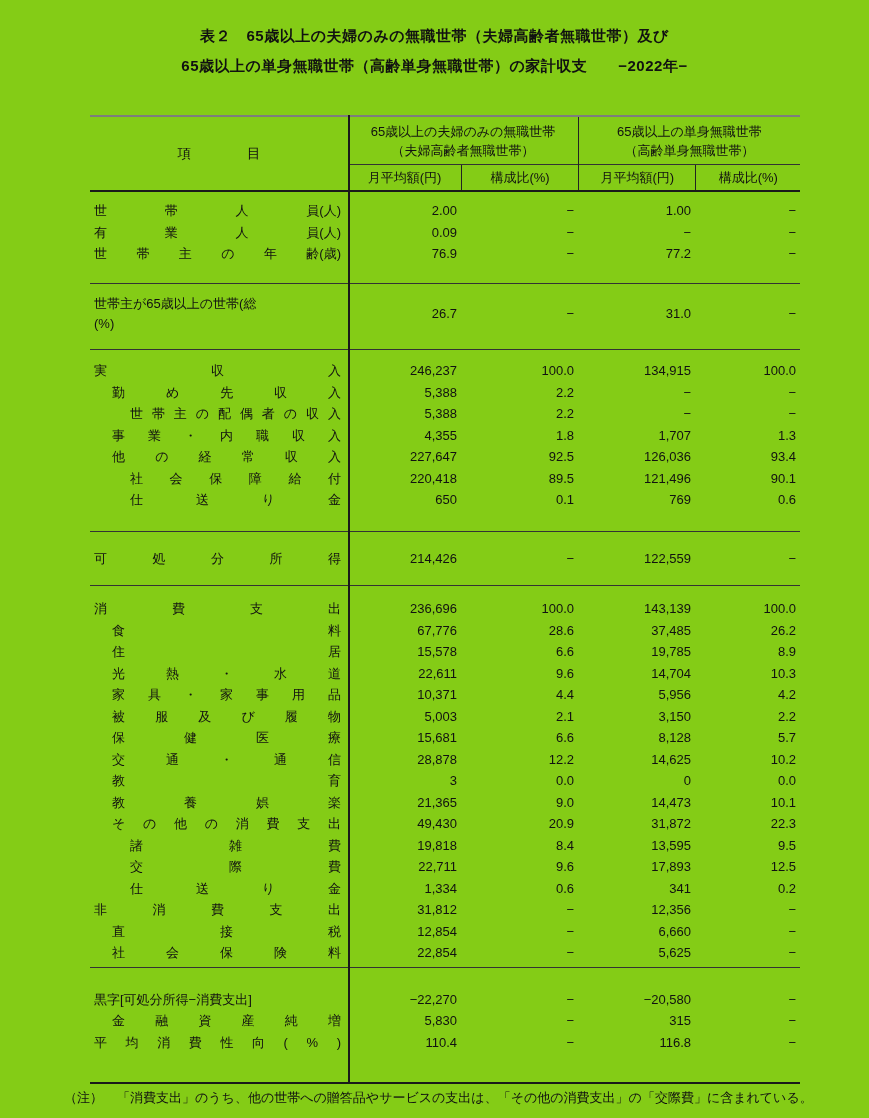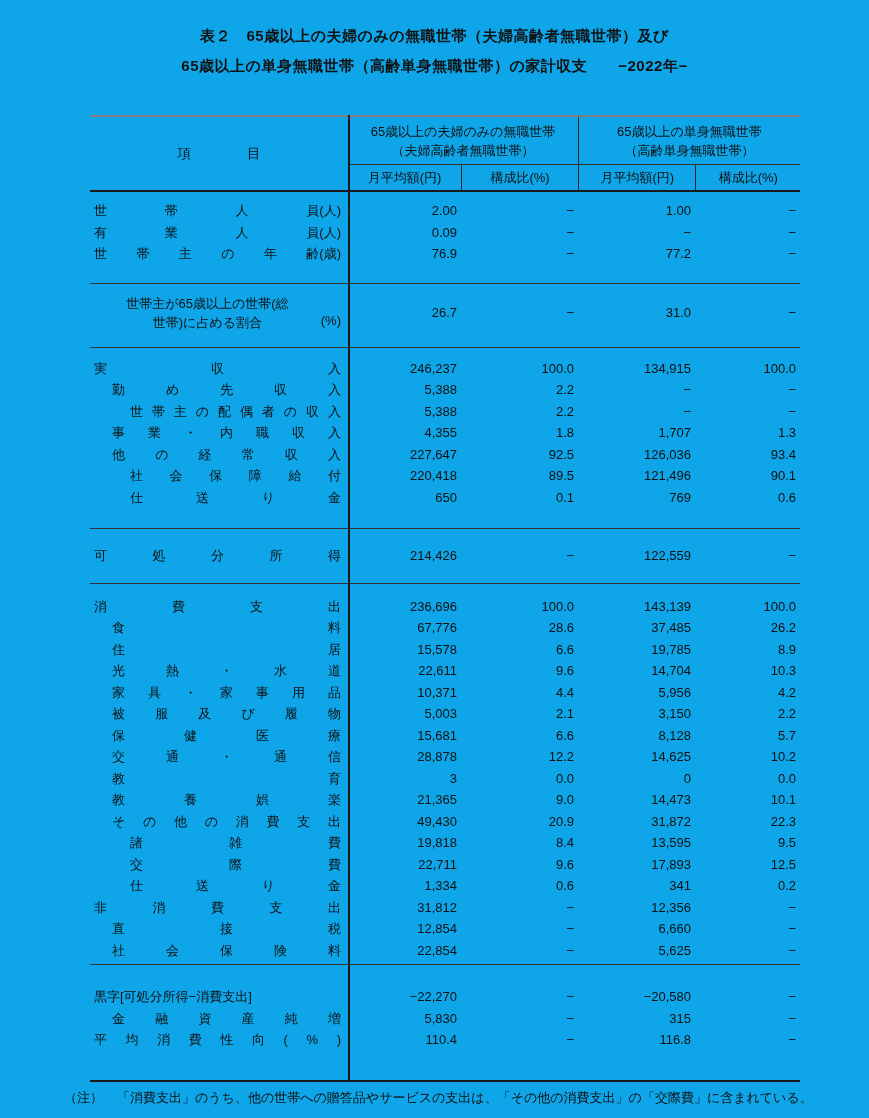--- a/index.html
+++ b/index.html
@@ -1,17 +1,17 @@
 <!DOCTYPE html>
 <html><head>
 <meta charset="utf-8">
 <style>
   html,body{margin:0;padding:0;background:#fff;}
   .page{
-    position:relative;width:869px;height:1118px;background:#0ea5e9;overflow:hidden;
+    position:relative;width:869px;height:1118px;background:#84cc16;overflow:hidden;
     font-family:"Liberation Sans","DejaVu Sans",sans-serif;color:#111;
   }
   
   .title{position:absolute;top:21px;left:0;width:100%;text-align:center;
          font-weight:bold;font-size:15px;line-height:30px;letter-spacing:0.5px;}
   
   .stable{position:absolute;left:90px;top:115px;width:710px;font-size:13px;}
   .vline{position:absolute;left:258px;top:0;bottom:0;width:2px;background:#1a1a1a;}
   
   .thead{display:flex;border-top:2px solid #7d7d7d;border-bottom:2px solid #1a1a1a;height:73px;}
@@ -45,21 +45,21 @@
   .ind2{padding-left:40px;}
   .jchars{flex:1;display:flex;justify-content:space-between;}
   .jchars i{font-style:normal;}
   .suffix{white-space:pre;}
   .v{box-sizing:border-box;text-align:right;padding-right:4px;}
   .v0{width:113px;}
   .v1{width:117px;}
   .v2{width:117px;}
   .v3{width:105px;}
   .row-wrap{height:auto;align-items:center;}
-  .row-wrap .lbl{align-items:flex-end;}
+  .row-wrap .lbl{align-items:flex-start;flex-direction:column;}
   .wrap-lines{flex:1;text-align:center;line-height:19px;}
   .row-wrap .v{display:flex;align-items:center;justify-content:flex-end;}
   
   .note{position:absolute;left:64px;top:1089px;display:flex;font-size:13px;line-height:18px;}
   .note .marker{margin-right:14px;white-space:pre;}
 </style>
 </head>
 <body>
 
 <div class="page">
@@ -146,21 +146,20 @@
             <div class="v v1">−</div>
             <div class="v v2">77.2</div>
             <div class="v v3">−</div>
           </div>
         </div>
         <div class="section s2">
           <div class="row row-wrap">
             <div class="lbl ind0">
               <div class="wrap-lines">
                 <div>世帯主が65歳以上の世帯(総</div>
-                <div>世帯)に占める割合</div>
               </div>
               <span class="suffix">(%)</span>
             </div>
             <div class="v v0">26.7</div>
             <div class="v v1">−</div>
             <div class="v v2">31.0</div>
             <div class="v v3">−</div>
           </div>
         </div>
         <div class="section s3">

